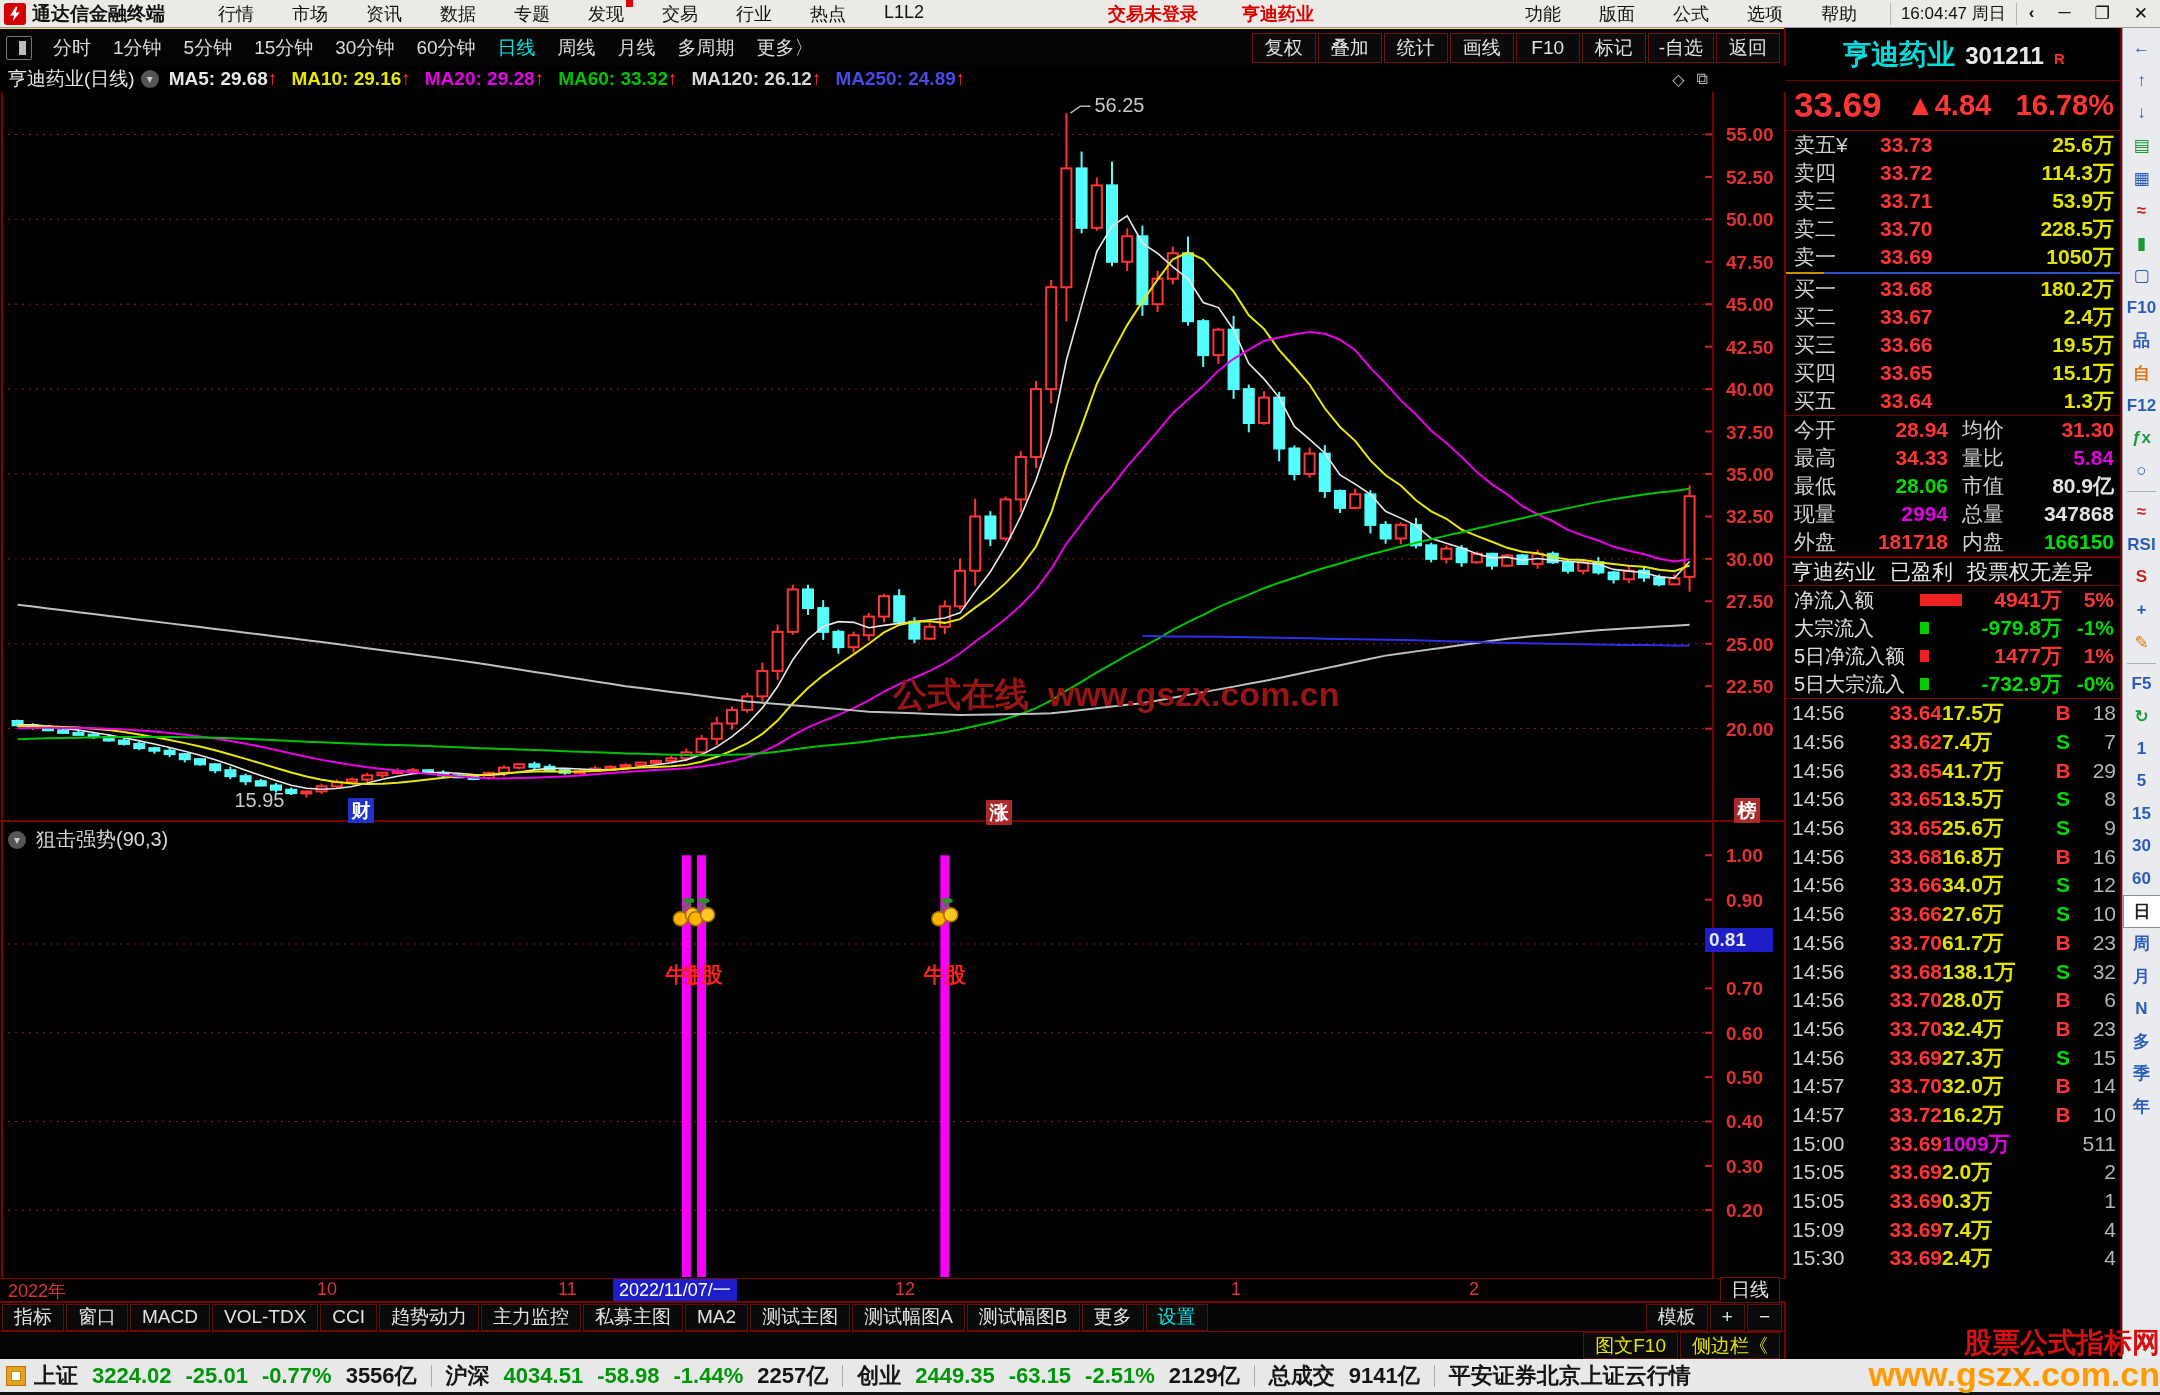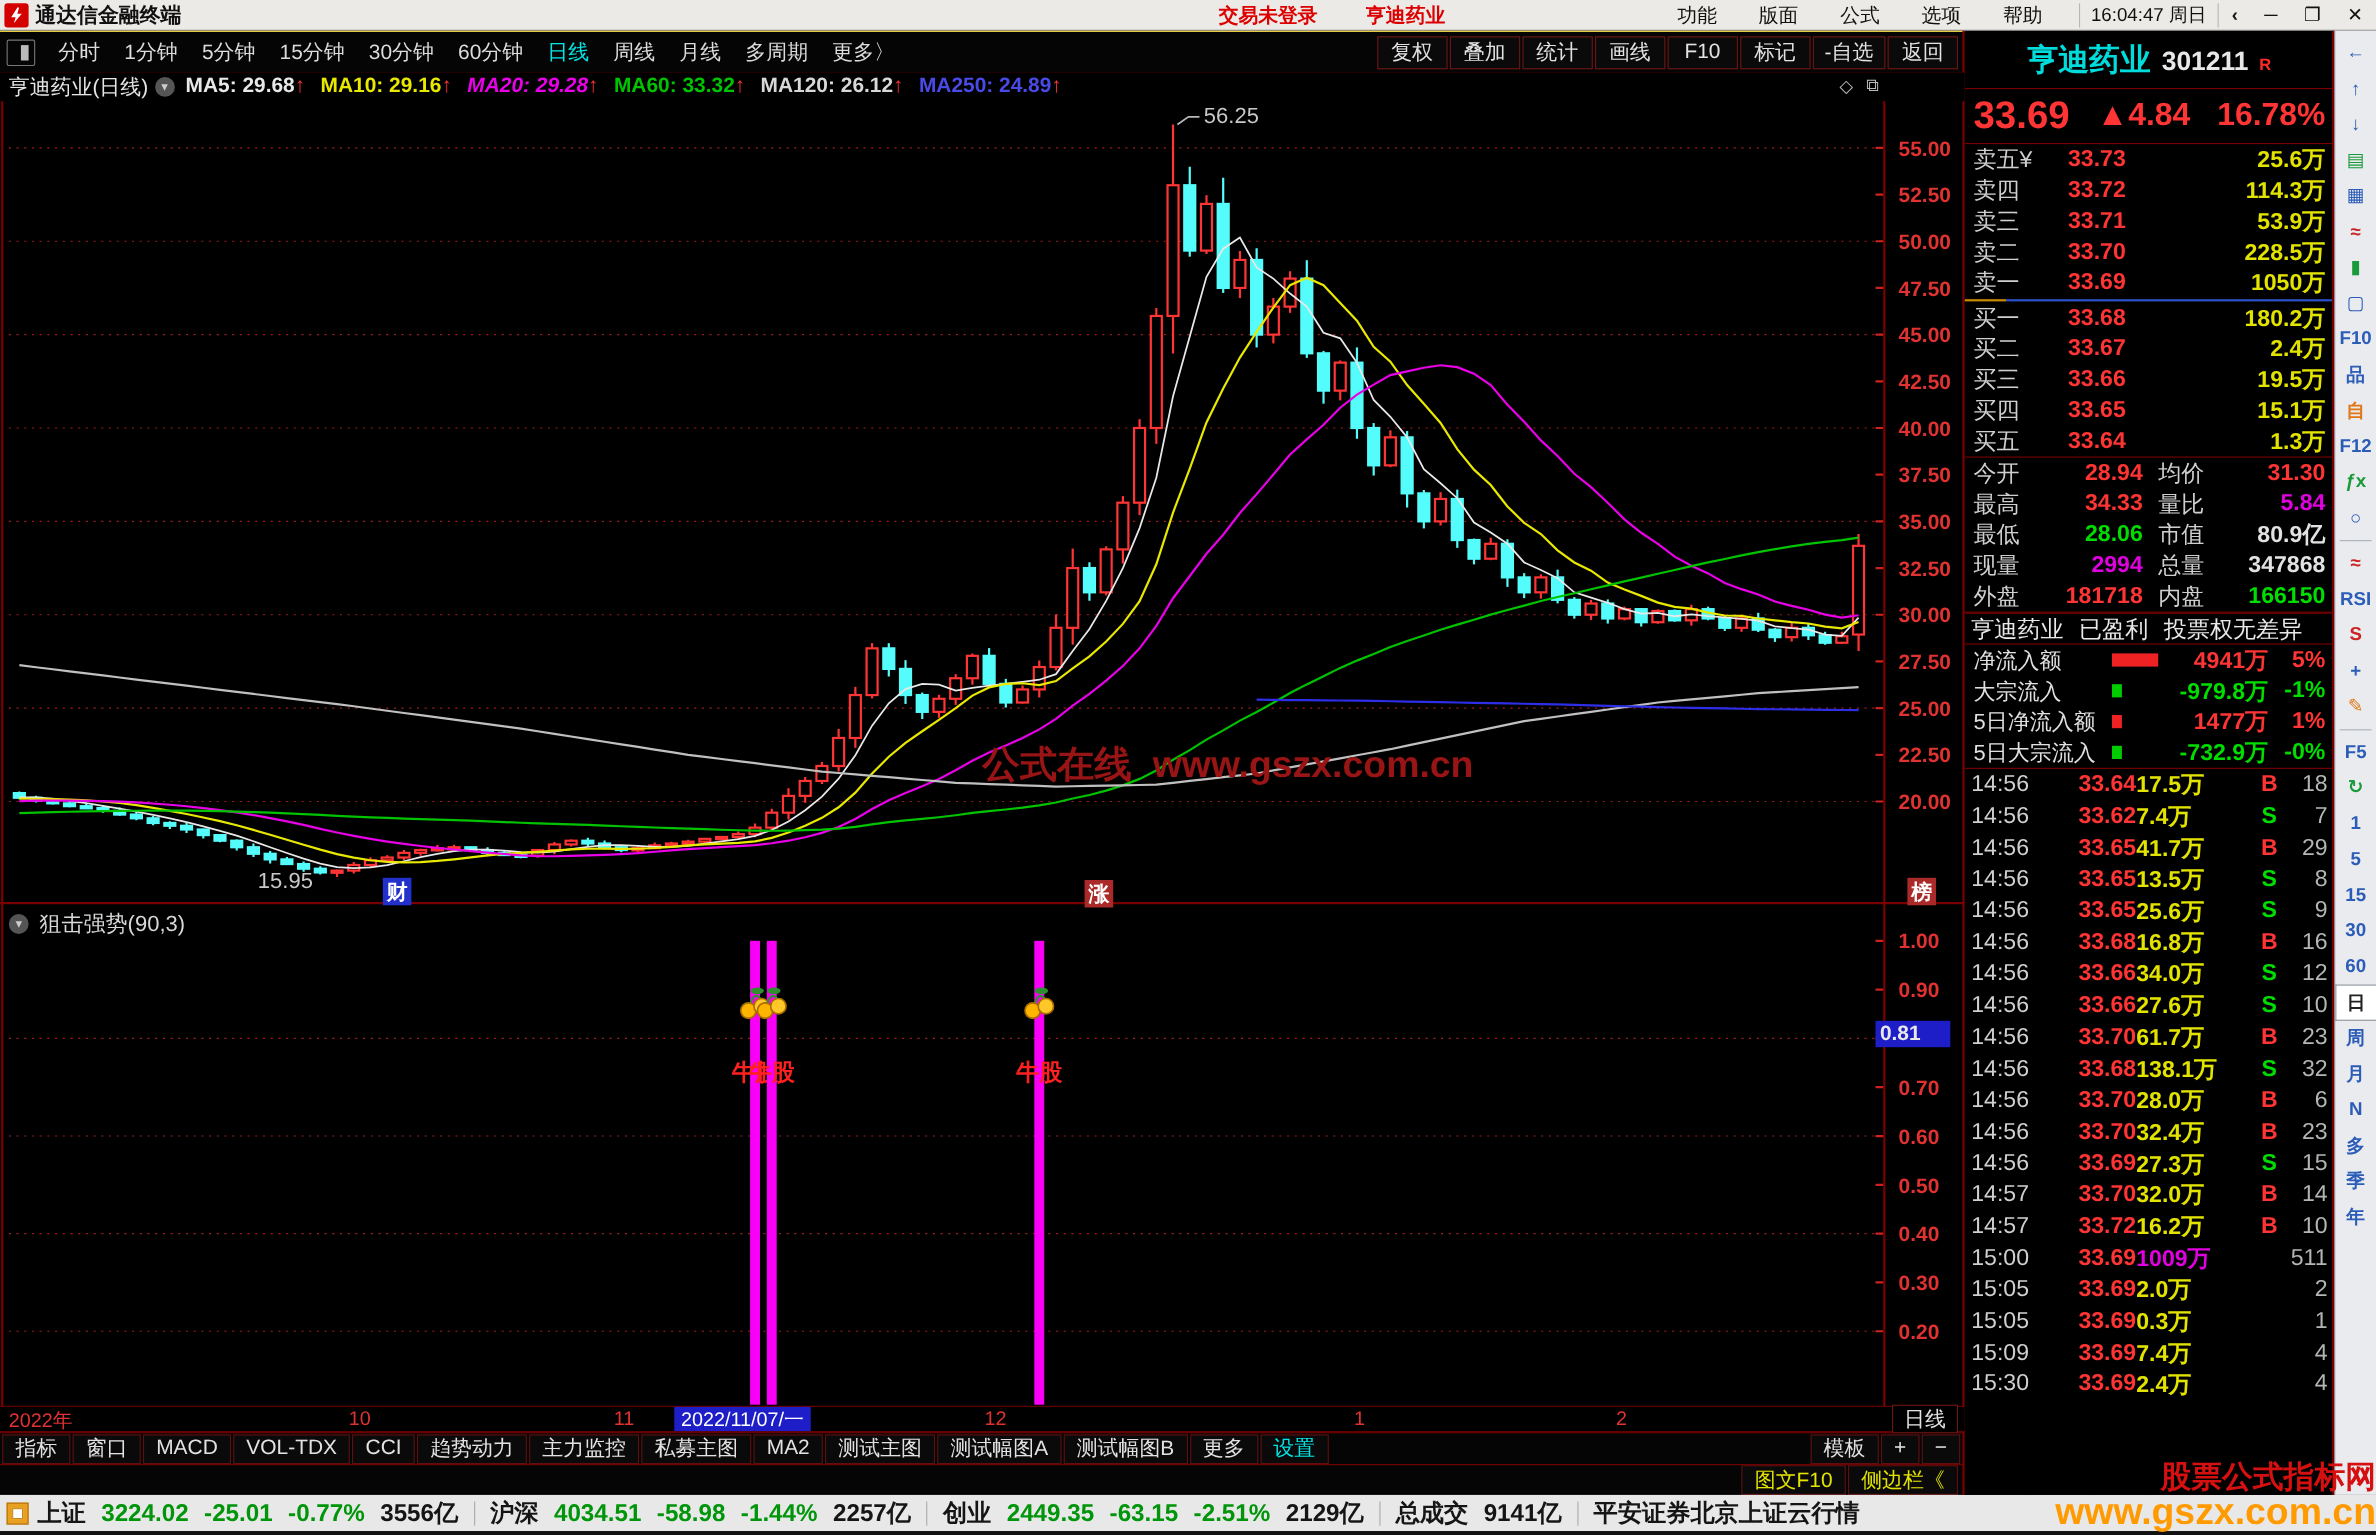--- a/index.html
+++ b/index.html
@@ -123,20 +123,32 @@
 
 <div class="app">
 
   <div class="abs menubar">
     <div class="logo-box">
       <svg width="16" height="16" viewBox="0 0 20 20">
           <polygon points="11,1 4,12 9,12 7,19 16,8 11,8 13,1" fill="#fff"></polygon>
         </svg>
     </div>
     <div class="app-title">通达信金融终端</div>
+    <div id="menu-items" style="display:flex;">
+        <div class="menu-item">行情</div>
+        <div class="menu-item">市场</div>
+        <div class="menu-item">资讯</div>
+        <div class="menu-item">数据</div>
+        <div class="menu-item">专题</div>
+        <div class="menu-item">发现<span class="reddot"></span></div>
+        <div class="menu-item">交易</div>
+        <div class="menu-item">行业</div>
+        <div class="menu-item">热点</div>
+        <div class="menu-item">L1L2</div>
+      </div>
     <div style="flex:1"></div>
     <div id="menu-alerts" style="display:flex; margin-right:170px;">
         <div class="menu-red">交易未登录</div>
         <div class="menu-red">亨迪药业</div>
       </div>
     <div id="menu-right" style="display:flex; margin-right:14px;">
         <div class="menu-item">功能</div>
         <div class="menu-item">版面</div>
         <div class="menu-item">公式</div>
         <div class="menu-item">选项</div>
@@ -180,21 +192,21 @@
         <div class="tb-btn">返回</div>
       </div>
   </div>
 
   <div class="abs ma-header">
     <span class="ma-title">亨迪药业(日线)</span>
     <span class="chev-circle">▾</span>
     <span id="ma-values" style="display:flex;">
         <span class="ma-item" style="color: rgb(232, 232, 232);">MA5: 29.68<span class="ma-arrow">↑</span></span>
         <span class="ma-item" style="color: rgb(232, 232, 0);">MA10: 29.16<span class="ma-arrow">↑</span></span>
-        <span class="ma-item" style="color: rgb(232, 0, 232); font-style: italic;">MA20: 29.28<span class="ma-arrow">↑</span></span>
+        <span class="ma-item" style="color: rgb(232, 0, 232);">MA20: 29.28<span class="ma-arrow">↑</span></span>
         <span class="ma-item" style="color: rgb(0, 196, 0);">MA60: 33.32<span class="ma-arrow">↑</span></span>
         <span class="ma-item" style="color: rgb(216, 216, 216);">MA120: 26.12<span class="ma-arrow">↑</span></span>
         <span class="ma-item" style="color: rgb(74, 74, 232);">MA250: 24.89<span class="ma-arrow">↑</span></span>
       </span>
     <span class="ma-right-icons">
       <span>◇</span>
       <span>⧉</span>
     </span>
   </div>
 

